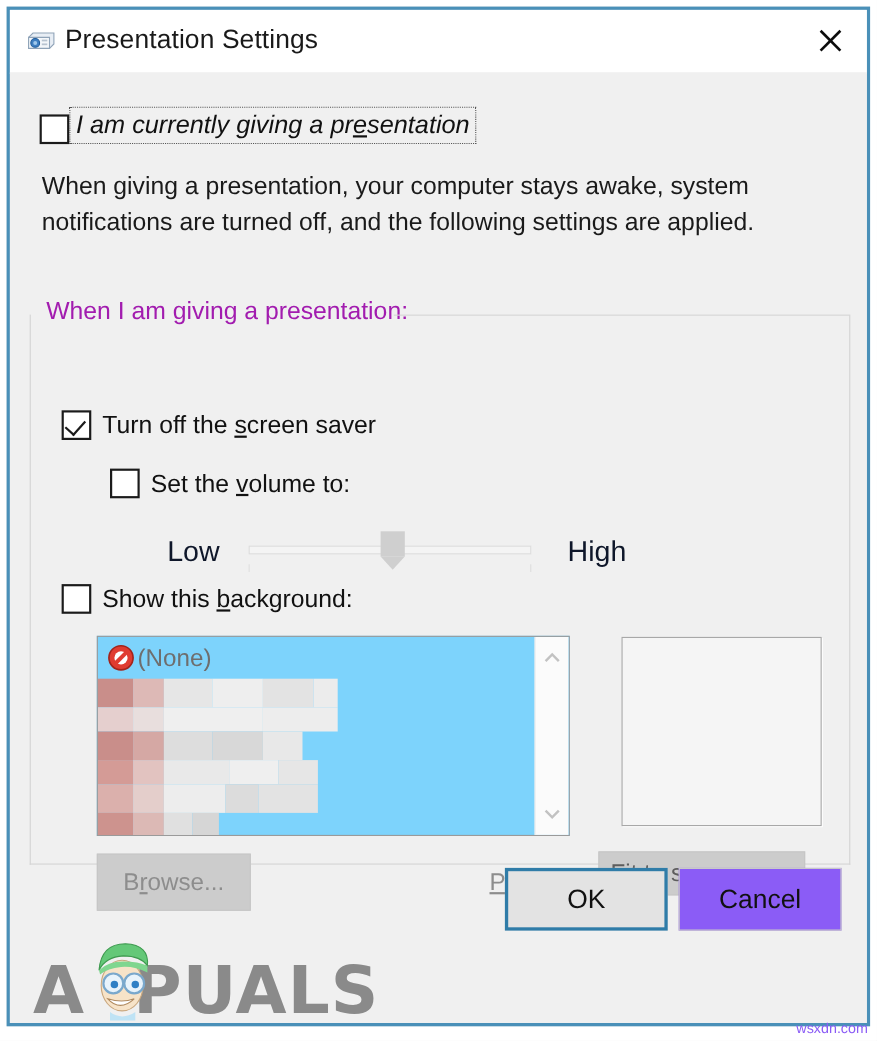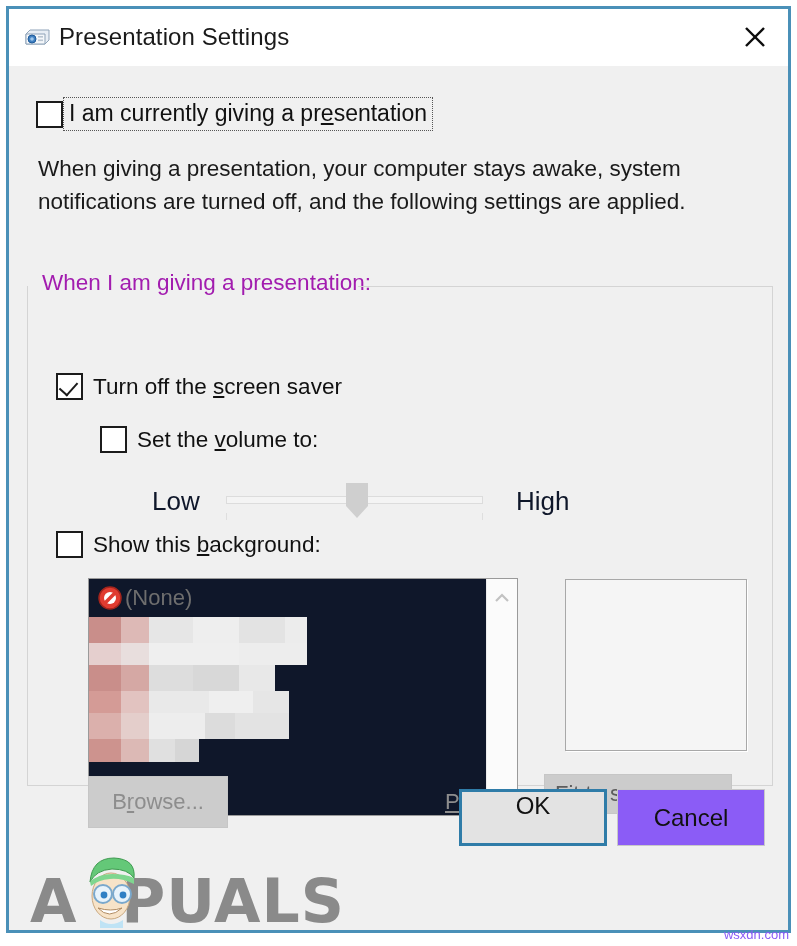--- a/index.html
+++ b/index.html
@@ -106,21 +106,22 @@
     border-width: 0 2px 2px 0;
     transform: rotate(42deg);
   }
 
   
   .top-check-row {
     position: absolute;
     left: 27px;
     top: 31px;
     display: flex;
-    align-items: center;
+    align-items: flex-end;
+    font-style: italic;
   }
   .top-check-label {
     margin-left: 0px;
     padding: 3px 5px 5px 5px;
     border: 1px dotted #555555;
     font-size: 23px;
     color: #111111;
     line-height: 1.05;
     white-space: nowrap;
   }
@@ -237,24 +238,24 @@
   }
   .slider-tick.t-left  { left: 170px; }
   .slider-tick.t-right { left: 426px; }
 
   
   .bg-list {
     position: absolute;
     left: 60px;
     top: 292px;
     width: 430px;
-    height: 238px;
+    height: 182px;
     box-sizing: border-box;
     border: 1px solid #9a9a9a;
-    background: #0f172a;
+    background: #7dd3fc;
     overflow: hidden;
   }
   .bg-list-item-none {
     position: absolute;
     left: 0;
     top: 0;
     height: 38px;
     display: flex;
     align-items: center;
     padding-left: 8px;
@@ -368,20 +369,21 @@
   .ok-btn {
     position: absolute;
     left: 450px;
     top: 723px;
     width: 148px;
     height: 57px;
     box-sizing: border-box;
     border: 3px solid #2f7ca8;
     background: #e3e3e3;
     display: flex;
+    align-items: center;
     justify-content: center;
     font-size: 24px;
     color: #111111;
   }
   .cancel-btn {
     position: absolute;
     left: 608px;
     top: 723px;
     width: 148px;
     height: 57px;

